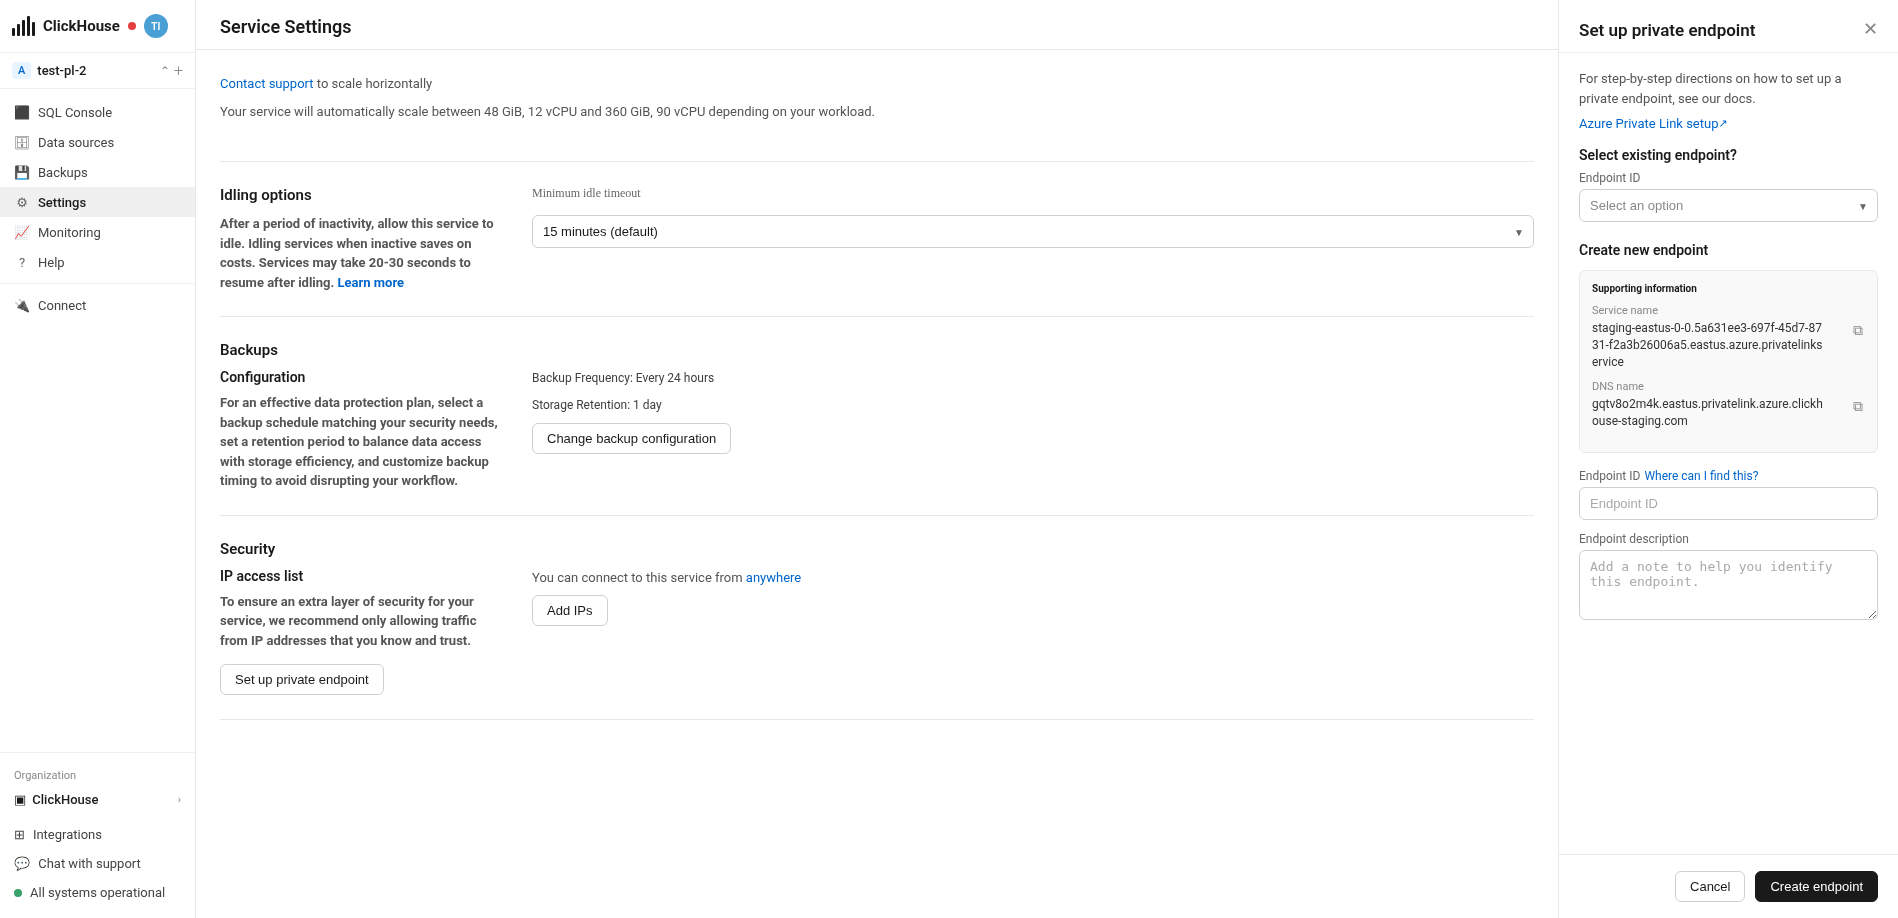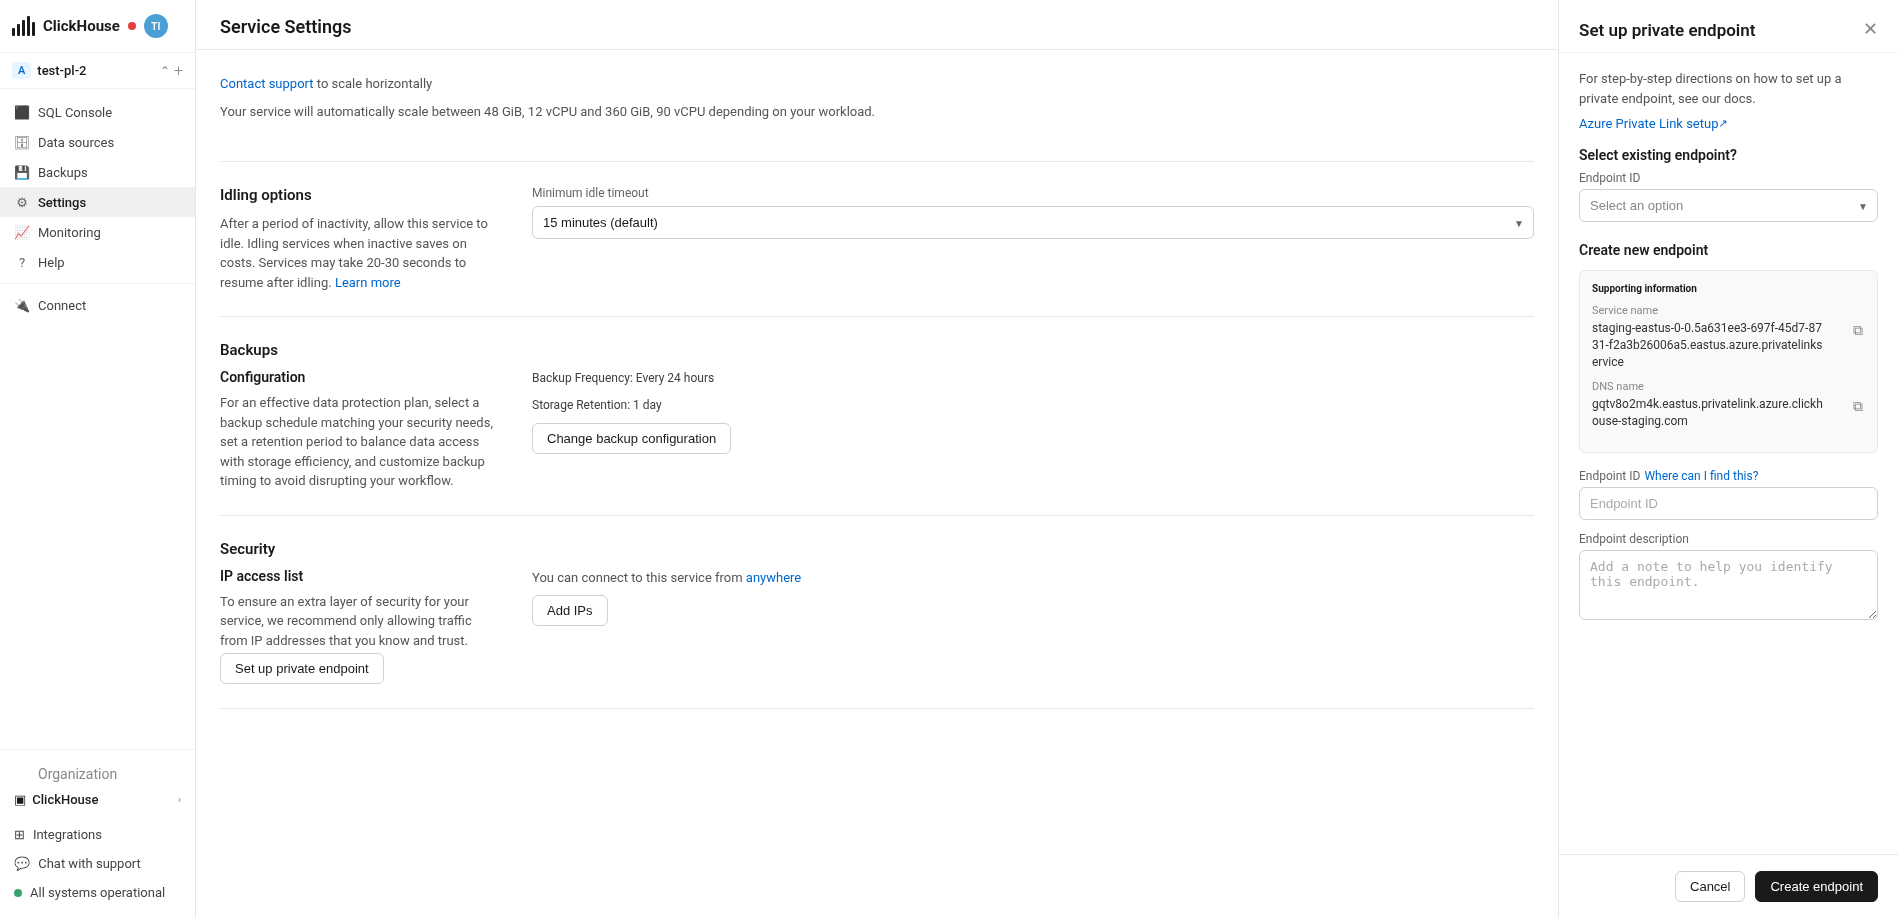--- a/index.html
+++ b/index.html
@@ -15,45 +15,45 @@
     .service-controls { display: flex; align-items: center; gap: 4px; }
     .chevron-icon { color: #888; font-size: 12px; cursor: pointer; }
     .plus-icon { color: #888; font-size: 16px; cursor: pointer; font-weight: 300; }
     .red-dot { width: 8px; height: 8px; background: #e53e3e; border-radius: 50%; }
     .avatar { width: 24px; height: 24px; background: #4a9fd4; border-radius: 50%; display: flex; align-items: center; justify-content: center; color: #fff; font-size: 10px; font-weight: 600; }
     .sidebar-nav { flex: 1; padding: 8px 0; }
     .nav-item { display: flex; align-items: center; gap: 8px; padding: 7px 14px; cursor: pointer; color: #444; font-size: 13px; border-radius: 0; }
     .nav-item.active { background: #f0f0f0; font-weight: 500; color: #1a1a1a; }
     .nav-icon { width: 16px; height: 16px; display: flex; align-items: center; justify-content: center; color: #666; }
     .sidebar-bottom { padding: 12px; border-top: 1px solid #f0f0f0; }
-    .org-label { font-size: 14px; color: #888; padding: 4px 2px; margin-left: 24px; }
+    .org-label { font-size: 11px; color: #888; padding: 4px 2px; }
     .org-item { display: flex; align-items: center; justify-content: space-between; padding: 6px 2px; cursor: pointer; }
     .org-name { display: flex; align-items: center; gap: 6px; font-size: 13px; font-weight: 500; }
     .bottom-links { display: flex; flex-direction: column; gap: 2px; margin-top: 8px; }
     .bottom-link { display: flex; align-items: center; gap: 8px; padding: 6px 2px; cursor: pointer; color: #444; font-size: 13px; }
     .status-dot { width: 8px; height: 8px; background: #38a169; border-radius: 50%; }
 
     
     .main { flex: 1; overflow-y: auto; background: #fff; }
     .main-header { padding: 16px 24px 12px; border-bottom: 1px solid #e8e8e8; }
     .main-header h2 { font-size: 18px; font-weight: 600; color: #1a1a1a; }
     .content { padding: 0 24px; }
 
     .section { padding: 24px 0; border-bottom: 1px solid #e8e8e8; }
     .section-row { display: flex; gap: 32px; }
     .section-left { width: 280px; min-width: 280px; }
     .section-right { flex: 1; }
     .section-title { font-size: 15px; font-weight: 600; margin-bottom: 10px; color: #1a1a1a; }
-    .section-desc { font-size: 13px; color: #555; line-height: 1.5; }
+    .section-desc { font-size: 13px; color: #555; line-height: 1.5; font-weight: bold; }
     .section-desc a { color: #0066cc; text-decoration: none; }
 
     .info-text { font-size: 13px; color: #555; margin-bottom: 8px; line-height: 1.5; }
     .info-text a { color: #0066cc; text-decoration: none; }
 
-    .label { font-size: 12px; color: #666; margin-bottom: 6px; }
+    .label { font-size: 12px; color: #666; margin-bottom: 14px; font-family: Liberation Serif, serif; }
     .select-wrapper { position: relative; display: inline-block; width: 100%; }
     .select-control { width: 100%; padding: 8px 32px 8px 10px; border: 1px solid #d0d0d0; border-radius: 6px; background: #fff; font-size: 13px; appearance: none; cursor: pointer; color: #1a1a1a; }
     .select-arrow { position: absolute; right: 10px; top: 50%; transform: translateY(-50%); color: #666; pointer-events: none; font-size: 10px; }
 
     .btn { padding: 7px 14px; border: 1px solid #d0d0d0; border-radius: 6px; background: #fff; font-size: 13px; cursor: pointer; color: #1a1a1a; }
     .btn-primary { background: #1a1a1a; color: #fff; border-color: #1a1a1a; }
 
     .backup-meta { font-size: 12px; color: #404040; margin-bottom: 8px; line-height: 1.6; }
 
     .scale-info { font-size: 13px; color: #555; line-height: 1.5; margin-bottom: 16px; }
@@ -236,21 +236,21 @@
         <div class="section-right">
           <div class="backup-meta">Backup Frequency: Every 24 hours</div>
           <div class="backup-meta">Storage Retention: 1 day</div>
           <button class="btn">Change backup configuration</button>
         </div>
       </div>
     </div>
 
     <div class="section">
       <div class="section-title">Security</div>
-      <div class="section-row" style="margin-bottom:3px;">
+      <div class="section-row" style="margin-bottom:14px;">
         <div class="section-left">
           <div style="font-size:14px;font-weight:600;margin-bottom:8px;">IP access list</div>
           <div class="section-desc">To ensure an extra layer of security for your service, we recommend only allowing traffic from IP addresses that you know and trust.</div>
         </div>
         <div class="section-right">
           <p class="info-text">
             <span>You can connect to this service from </span><a href="#" class="anywhere-link">anywhere</a>
           </p>
           <button class="btn">Add IPs</button>
         </div>

